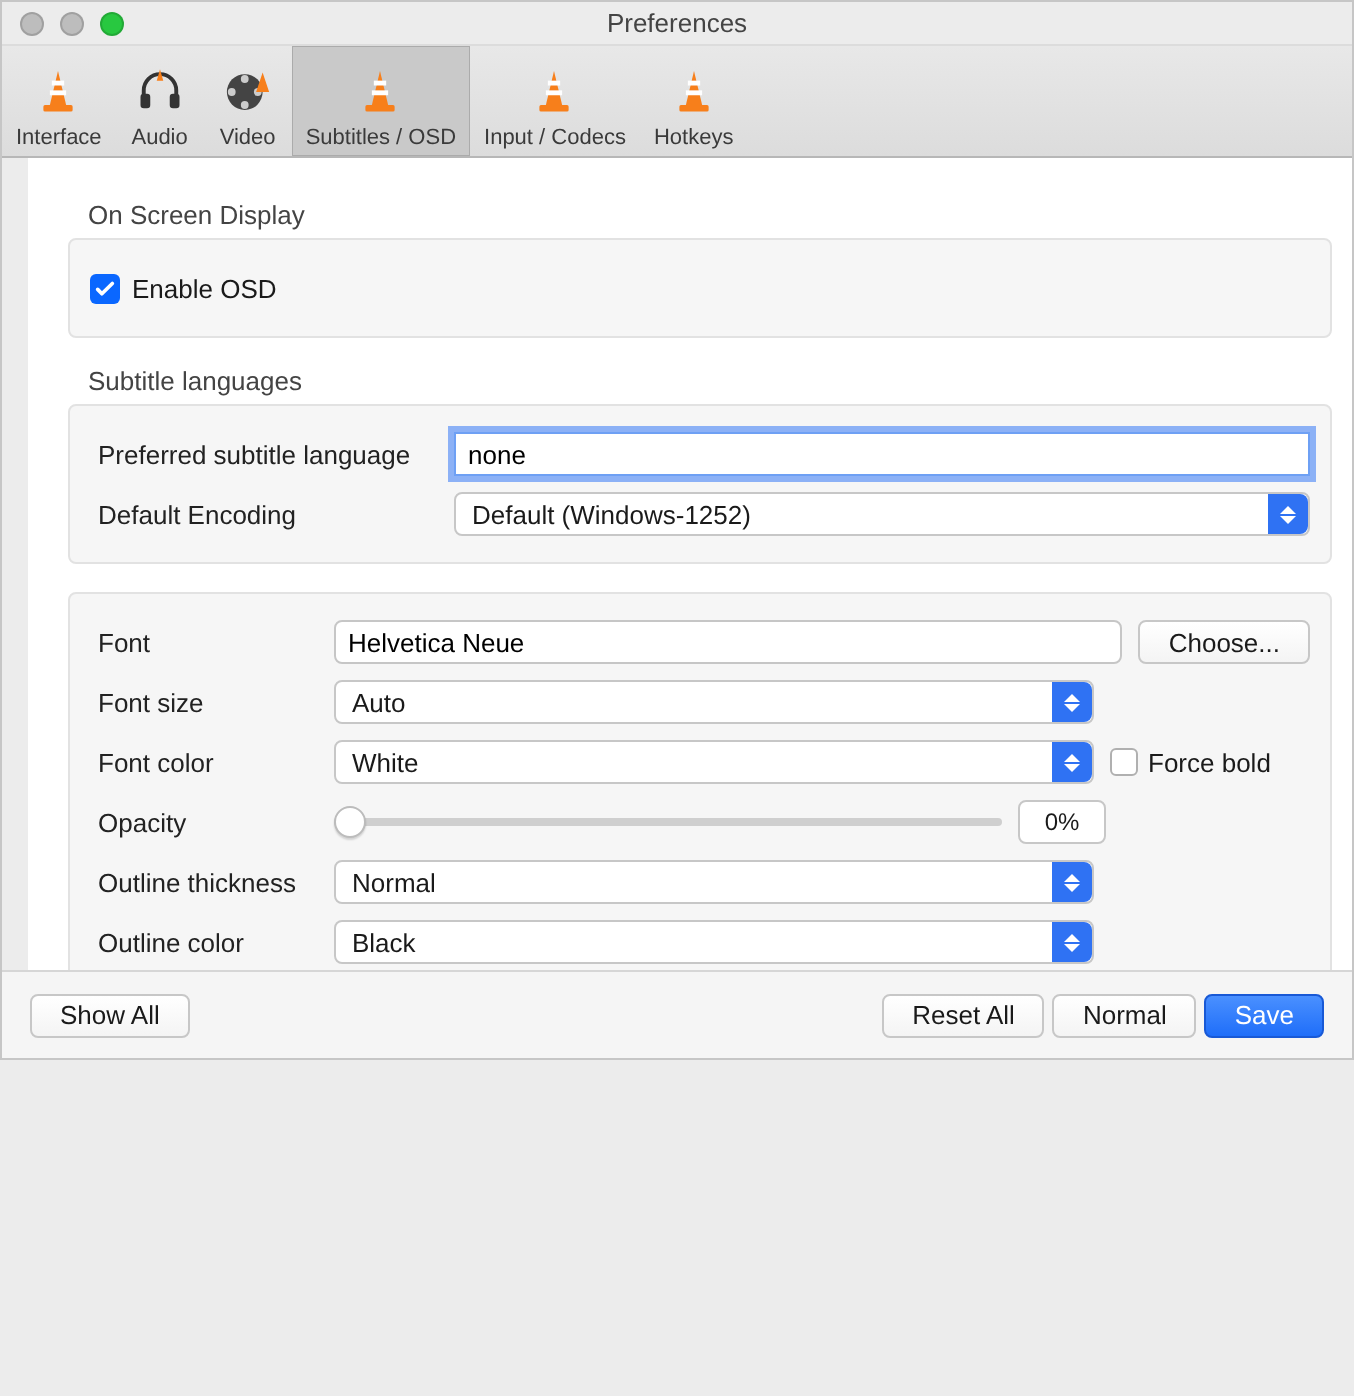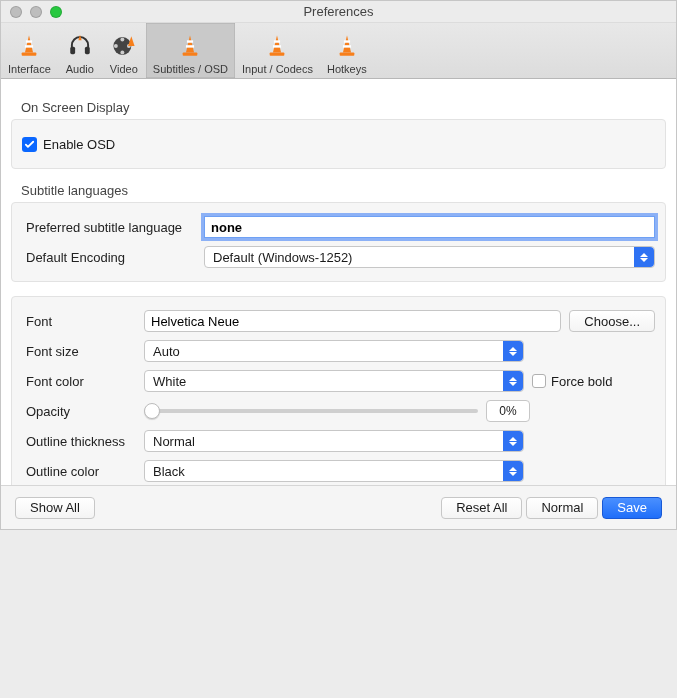--- a/index.html
+++ b/index.html
@@ -10,32 +10,32 @@
   .traffic span { width: 12px; height: 12px; border-radius: 6px; display: inline-block; border: 0.5px solid rgba(0,0,0,.15); }
   .t-close { background: #bdbdbd; }
   .t-min   { background: #bdbdbd; }
   .t-max   { background: #28c840; }
   .title   { position: absolute; left: 0; right: 0; text-align: center; font-size: 13px; color: #444; pointer-events: none; }
   .toolbar { height: 56px; display: flex; align-items: stretch; border-bottom: 1px solid #b7b7b7; background: linear-gradient(#e8e8e8,#dcdcdc); }
   .toolbar .tab { display: flex; flex-direction: column; align-items: center; justify-content: flex-end; padding: 3px 7px 3px; gap: 2px; font-size: 11px; color: #3a3a3a; cursor: default; }
   .toolbar .tab.active { background: #c9c9c9; box-shadow: inset 0 0 0 0.5px rgba(0,0,0,.15); text-align: center; }
   .toolbar .tab .ico { width: 30px; height: 30px; display: flex; align-items: center; justify-content: center; }
   .cone svg { width: 26px; height: 26px; }
-  .content-wrap { flex: 1; background: #fff; border-top: 1px solid #fff; padding: 16px 10px 0 10px; overflow: auto; }
+  .content-wrap { flex: 1; background: #fff; border-top: 1px solid #fff; padding: 16px 10px 0 20px; overflow: auto; margin-left: 13px; }
   .section-title { font-size: 13px; color: #444; margin: 4px 0 4px 10px; }
   .panel { background: #f6f6f6; border: 1px solid #e2e2e2; border-radius: 4px; padding: 8px 10px; margin: 0 0 14px 0; }
   .row { display: flex; align-items: center; min-height: 28px; margin: 2px 0; }
   .row .lbl { width: 182px; padding-left: 4px; color: #222; }
   .dsp .lbl { width: 122px; }
   .row .fld { flex: 1; display: flex; align-items: center; gap: 8px; }
   .checkbox { width: 15px; height: 15px; border-radius: 3px; background: #0a67ff; display: inline-flex; align-items: center; justify-content: center; margin-right: 6px; }
   .checkbox svg { width: 11px; height: 11px; }
   .plain-checkbox { width: 14px; height: 14px; border: 1px solid #b0b0b0; border-radius: 3px; background: #fff; display: inline-block; margin-right: 5px; }
   .textin { height: 22px; border: 1px solid #c6c6c6; border-radius: 0; background: #fff; padding: 2px 6px; font-size: 13px; width: 100%; }
-  .textin.focus { outline: none; box-shadow: 0 0 0 3px rgba(52,120,246,.55); border-color: #6ea0f4; font-weight: bold; }
+  .textin.focus { outline: none; box-shadow: 0 0 0 3px rgba(52,120,246,.55); border-color: #6ea0f4; }
   .select { position: relative; height: 22px; border: 1px solid #c7c7c7; border-radius: 4px; background: #fff; display: flex; align-items: center; padding: 0 26px 0 8px; font-size: 13px; flex: 1; }
   .select .knob { position: absolute; right: 0; top: 0; bottom: 0; width: 20px; background: #2f72f3; border-radius: 0 4px 4px 0; display: flex; flex-direction: column; align-items: center; justify-content: center; gap: 1px; }
   .select .knob::before, .select .knob::after { content: ""; width: 0; height: 0; border-left: 4px solid transparent; border-right: 4px solid transparent; }
   .select .knob::before { border-bottom: 4px solid #fff; }
   .select .knob::after  { border-top: 4px solid #fff; }
   .btn { height: 22px; padding: 0 14px; border: 1px solid #c7c7c7; border-radius: 4px; background: linear-gradient(#ffffff,#f4f4f4); font-size: 13px; display: inline-flex; align-items: center; cursor: default; }
   .btn.primary { background: linear-gradient(#4a90ff,#1f6ef9); color: #fff; border-color: #1859d6; }
   .slider { position: relative; flex: 1; height: 18px; display: flex; align-items: center; }
   .slider .track { height: 4px; background: #cfcfcf; border-radius: 2px; width: 100%; }
   .slider .thumb { position: absolute; left: 0; width: 16px; height: 16px; background: #fff; border: 1px solid #bcbcbc; border-radius: 8px; box-shadow: 0 1px 1px rgba(0,0,0,.15); }

